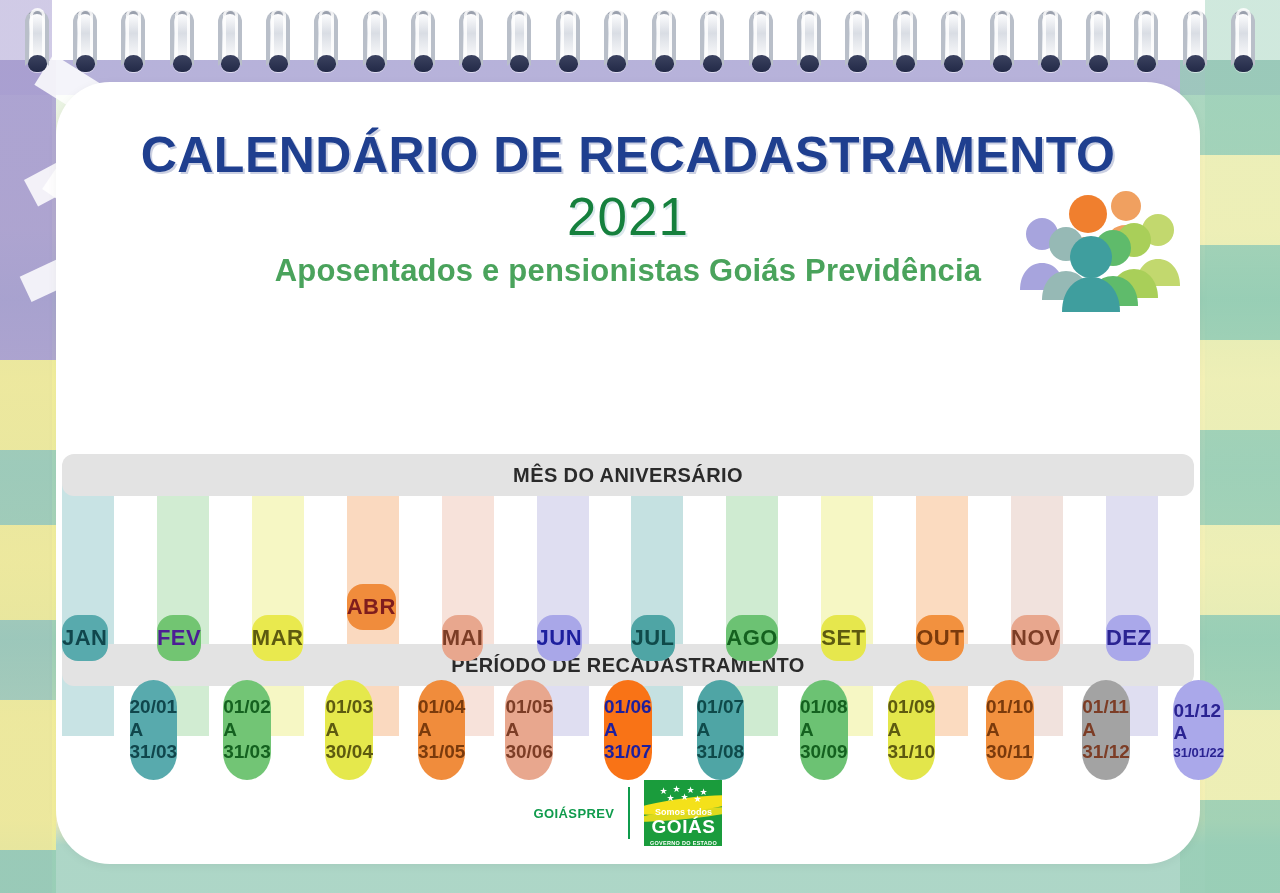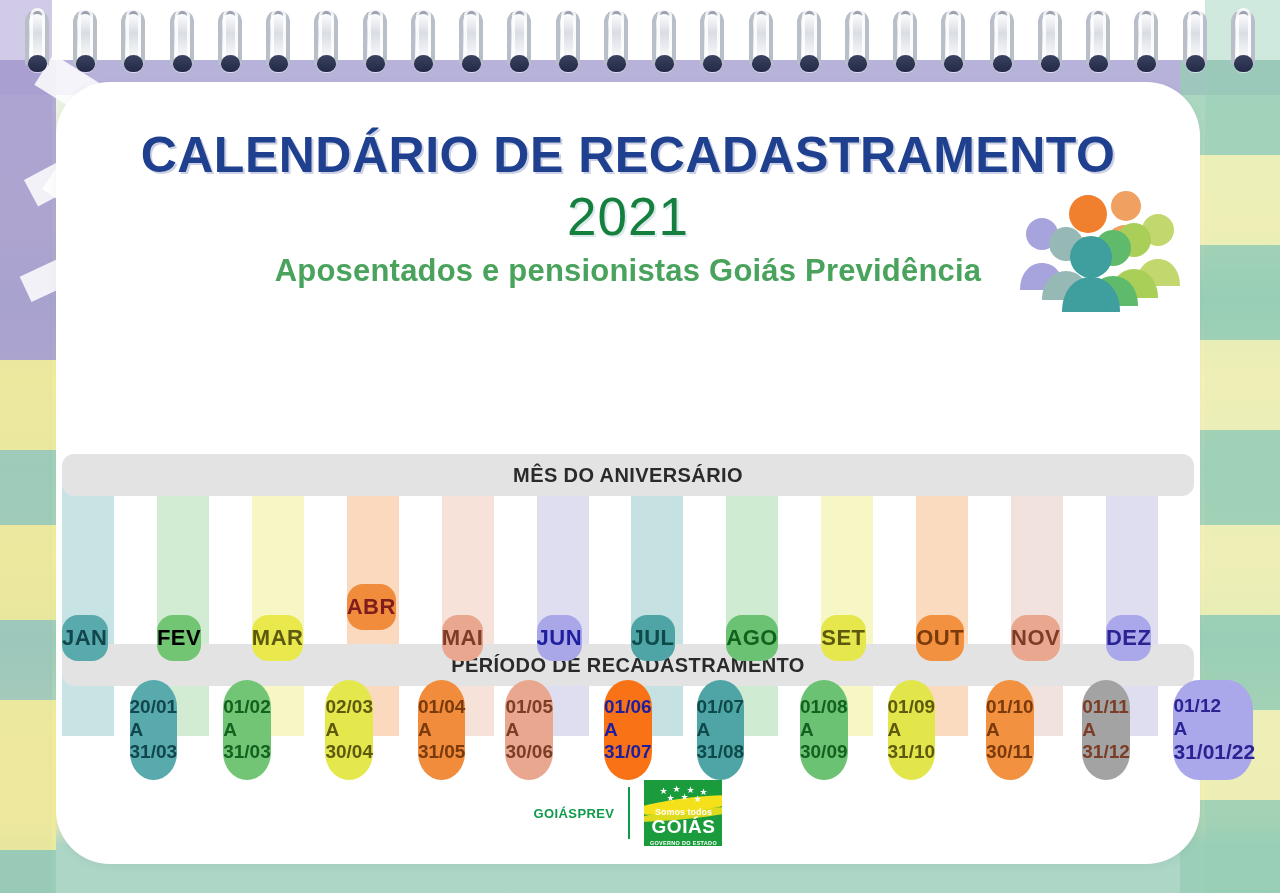--- a/index.html
+++ b/index.html
@@ -235,21 +235,21 @@
     margin-top: 258px;
     width: 80px; height: 100px;
     border-radius: 26px / 30px;
     display: flex;
     flex-direction: column;
     justify-content: center;
     line-height: 1.18;
     font-size: 19px;
     font-weight: bold;
   }
-  .date-pill .d-small { font-size: 21px; }
+  .date-pill .d-small { font-size: 13px; }
   .date-pill .d-a { font-size: 19px; }
 
   
   .sec-bar {
     position: absolute;
     left: 6px;
     width: 1132px;
     height: 42px;
     background: #e3e3e3;
     border-radius: 12px;
@@ -531,32 +531,32 @@
             <div class="stem" style="background: rgb(88, 170, 173);"></div>
             <div class="month-pill" style="background: rgb(88, 170, 173); color: rgb(16, 70, 76);">JAN</div>
             <div class="date-pill" style="background: rgb(88, 170, 173); color: rgb(16, 70, 76);">
               <span>20/01</span>
               <span class="d-a">A</span>
               <span>31/03</span>
             </div>
           </div>
           <div class="col">
             <div class="stem" style="background: rgb(114, 197, 117);"></div>
-            <div class="month-pill" style="background: rgb(114, 197, 114); color: #000000;">FEV</div>
+            <div class="month-pill" style="background: rgb(114, 197, 114); color: #4c1d95;">FEV</div>
             <div class="date-pill" style="background: rgb(114, 197, 117); color: rgb(20, 97, 31);">
               <span>01/02</span>
               <span class="d-a">A</span>
               <span>31/03</span>
             </div>
           </div>
           <div class="col">
             <div class="stem" style="background: rgb(229, 232, 76);"></div>
             <div class="month-pill" style="background: rgb(233, 233, 78); color: rgb(93, 90, 16);">MAR</div>
             <div class="date-pill" style="background: rgb(229, 232, 76); color: rgb(93, 90, 16);">
-              <span>02/03</span>
+              <span>01/03</span>
               <span class="d-a">A</span>
               <span>30/04</span>
             </div>
           </div>
           <div class="col">
             <div class="stem" style="background: rgb(240, 140, 60);"></div>
             <div class="month-pill" style="background: rgb(240, 140, 60); color: #7f1d1d; margin-top: 12px;">ABR</div>
             <div class="date-pill" style="background: rgb(240, 140, 60); color: rgb(122, 58, 12);">
               <span>01/04</span>
               <span class="d-a">A</span>

